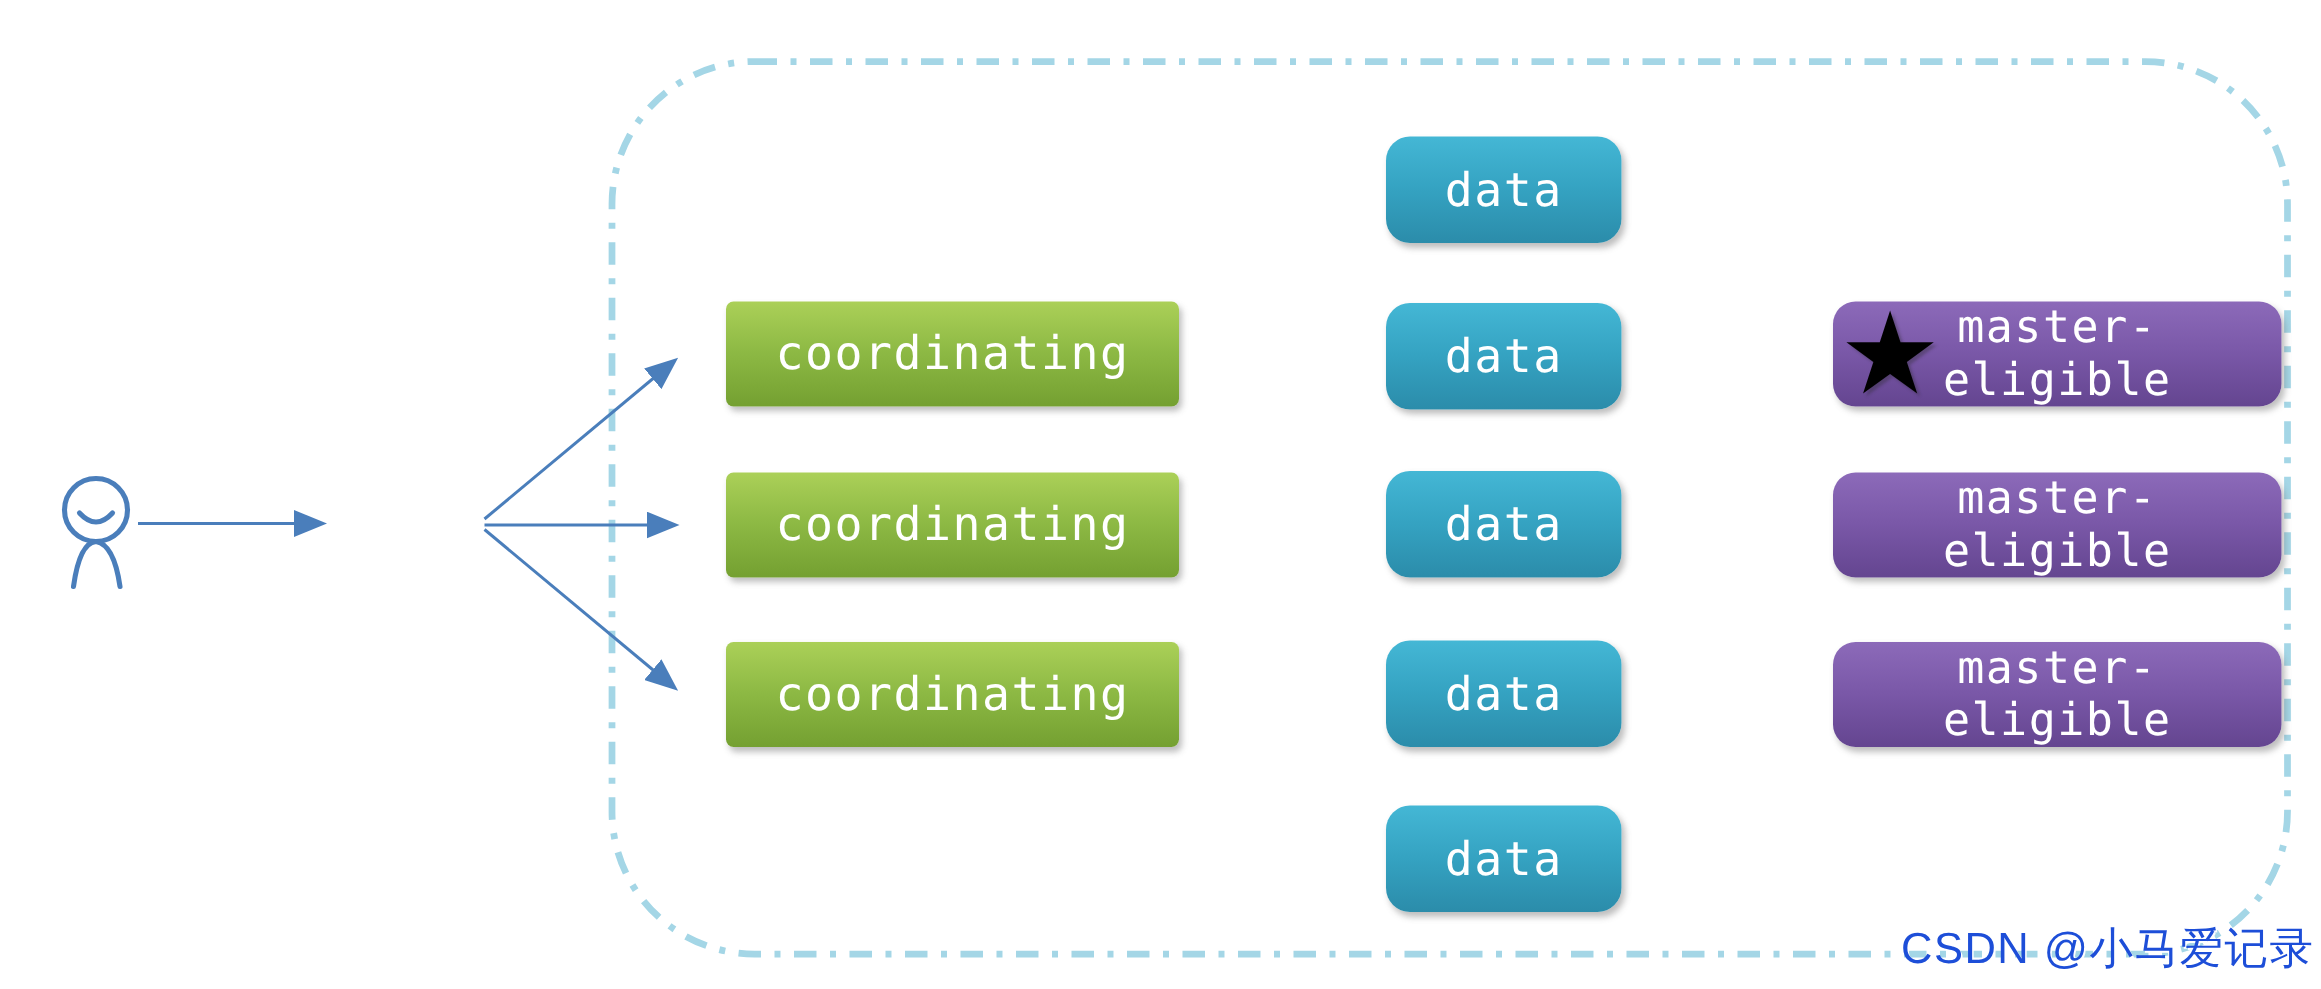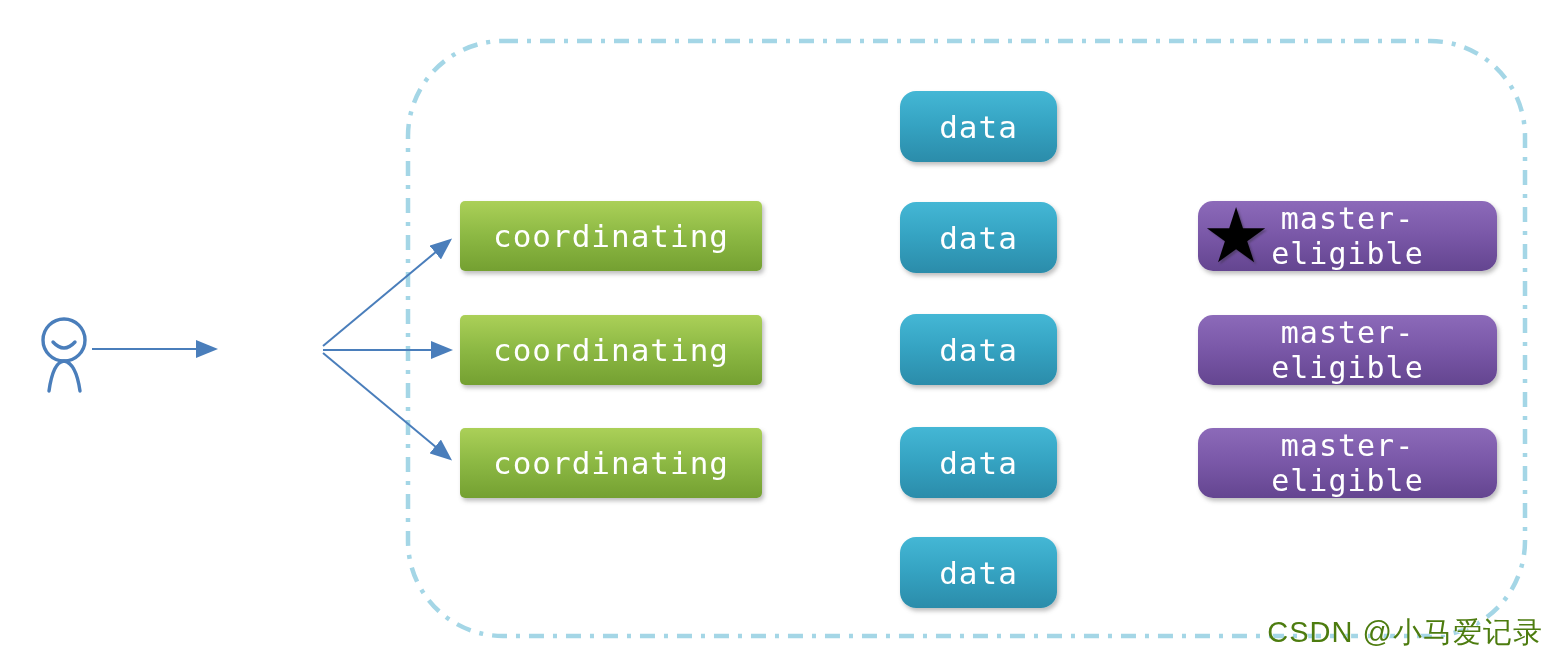--- a/index.html
+++ b/index.html
@@ -18,20 +18,21 @@
     width: 1547px; height: 659px;
   }
   .node {
     position: absolute;
     display: flex;
     align-items: center;
     justify-content: center;
     color: #ffffff;
     letter-spacing: 1px;
     box-shadow: 2px 3px 4px rgba(110,110,110,0.45);
+    margin-left: 24px;
   }
   .lb {
     left: 225px; top: 278px; width: 97px; height: 141px;
     border-radius: 22px;
     background: linear-gradient(180deg, #4683cc 0%, #3a74bb 45%, #2d5f9d 100%);
     font-size: 34px;
   }
   .coord {
     left: 460px; width: 302px; height: 70px;
     border-radius: 5px;
@@ -73,21 +74,21 @@
     line-height: 1;
     color: #000000;
     text-shadow: 2px 2px 2px rgba(40,40,40,0.35);
   }
   .watermark {
     position: absolute;
     right: 4px; bottom: 6px;
     font-family: "Liberation Sans", sans-serif;
     font-size: 29px;
     letter-spacing: 1px;
-    color: #4d7c0f;
+    color: #1d4ed8;
     text-shadow: 1px 1px 0 #ffffff;
     z-index: 5;
   }
 </style>
 </head>
 <body>
 
 <div class="canvas">
 
   <svg class="layer" viewBox="0 0 1547 659">

